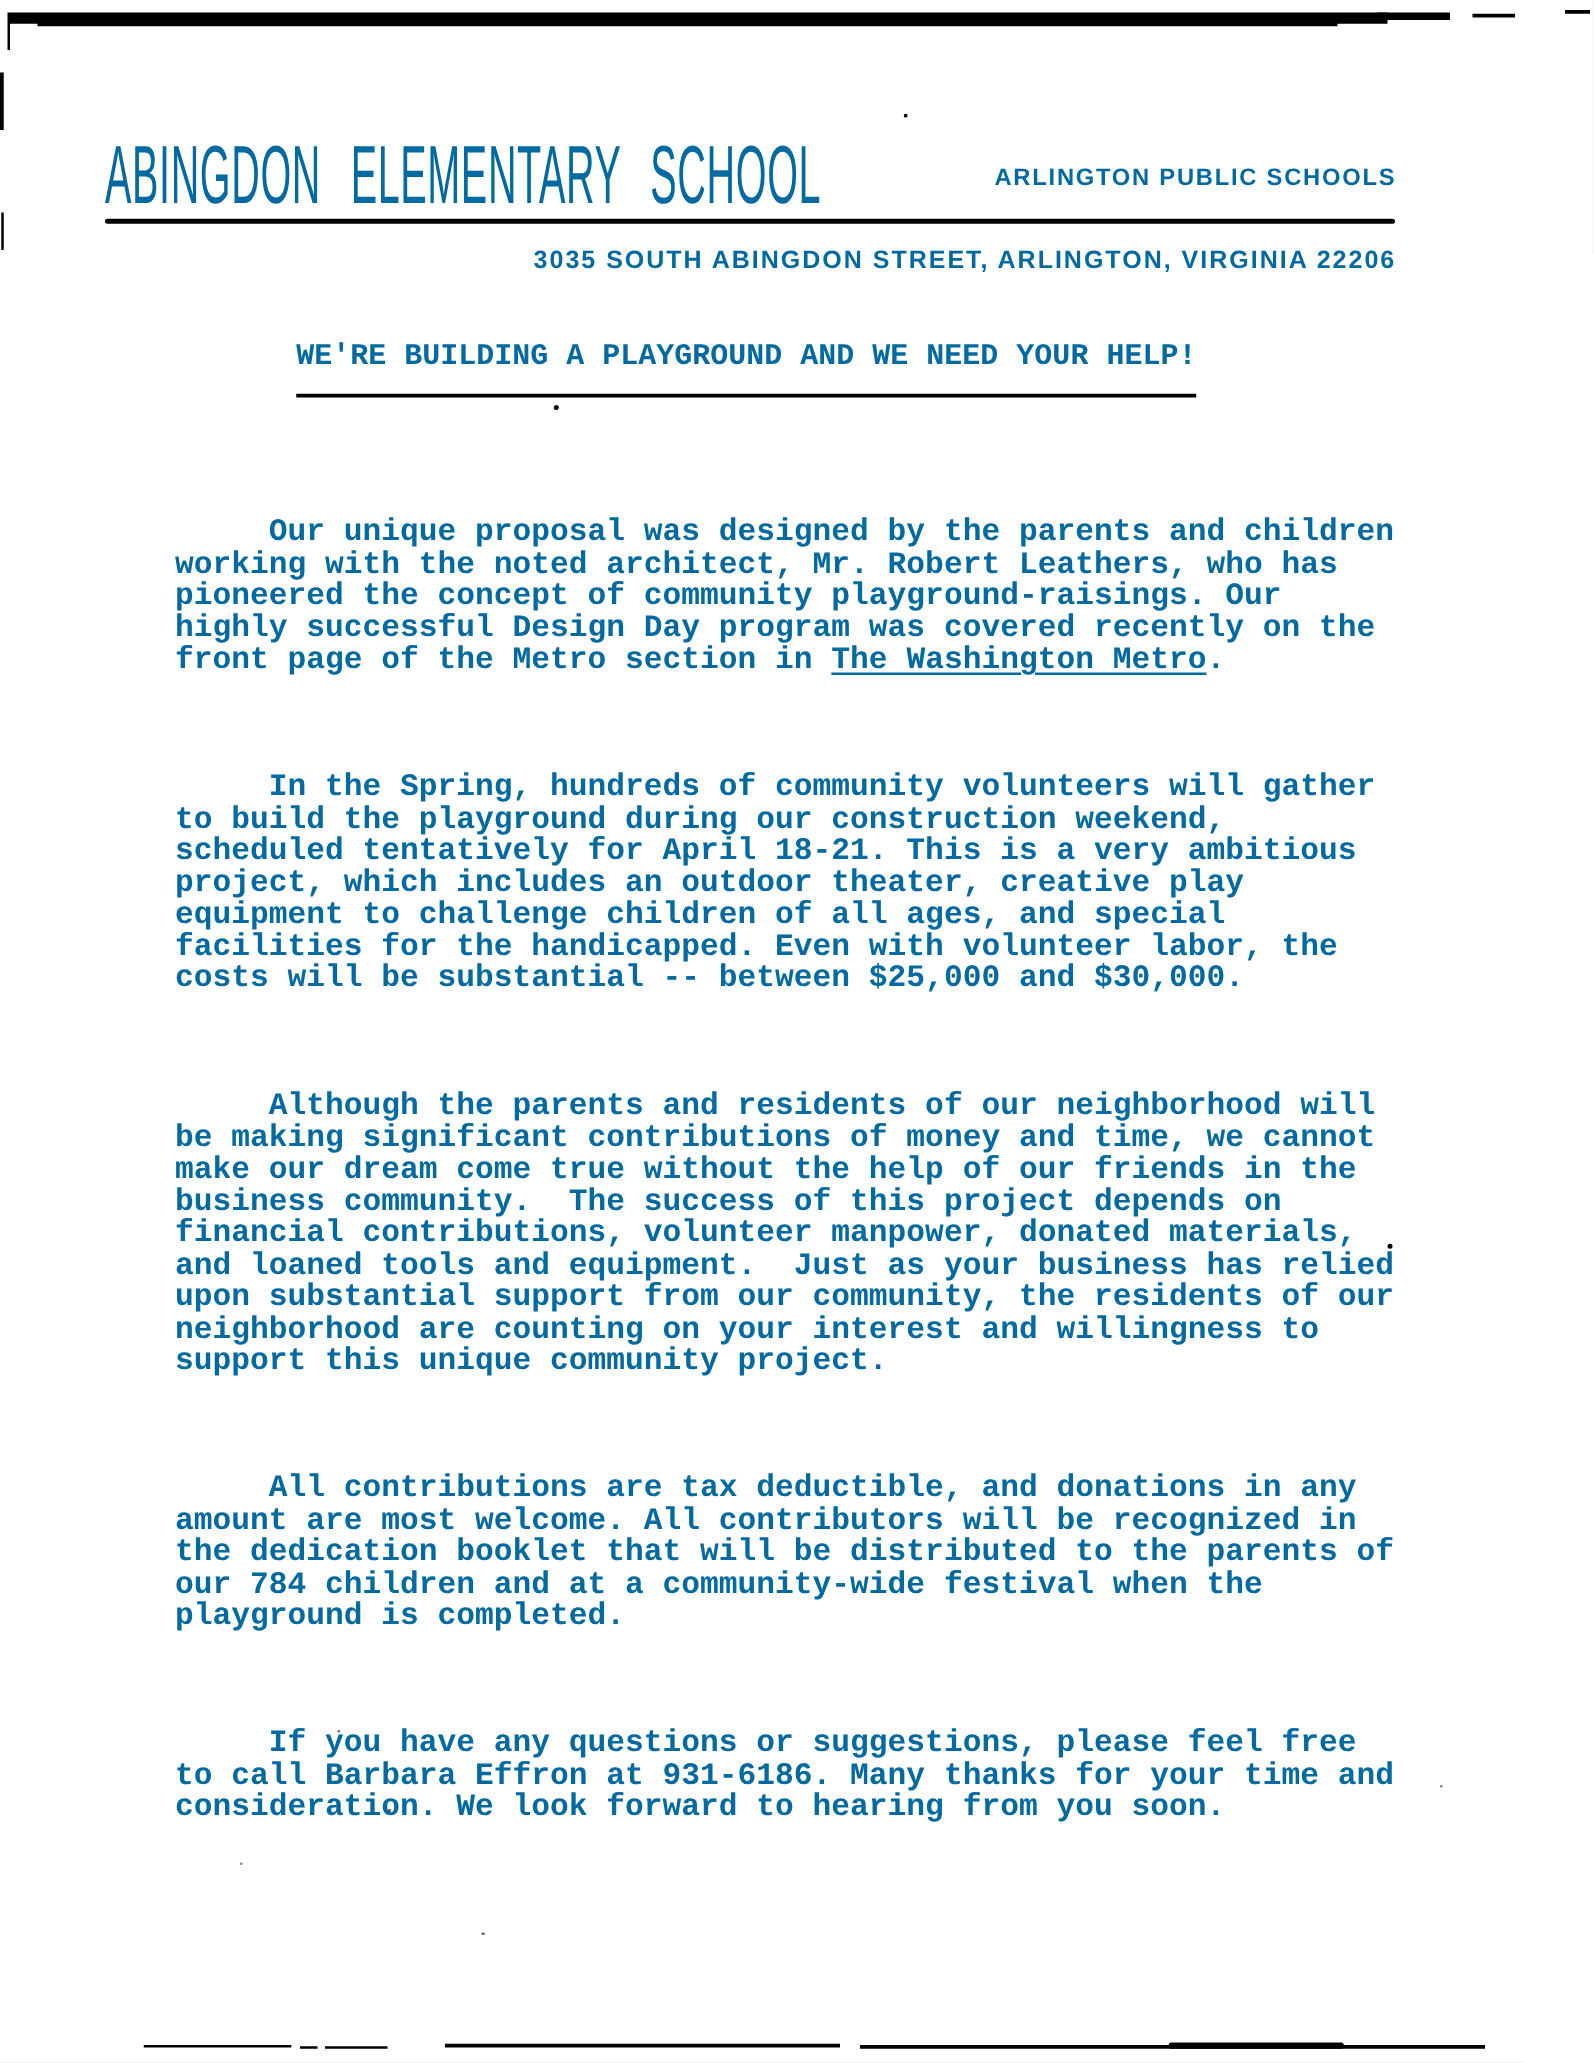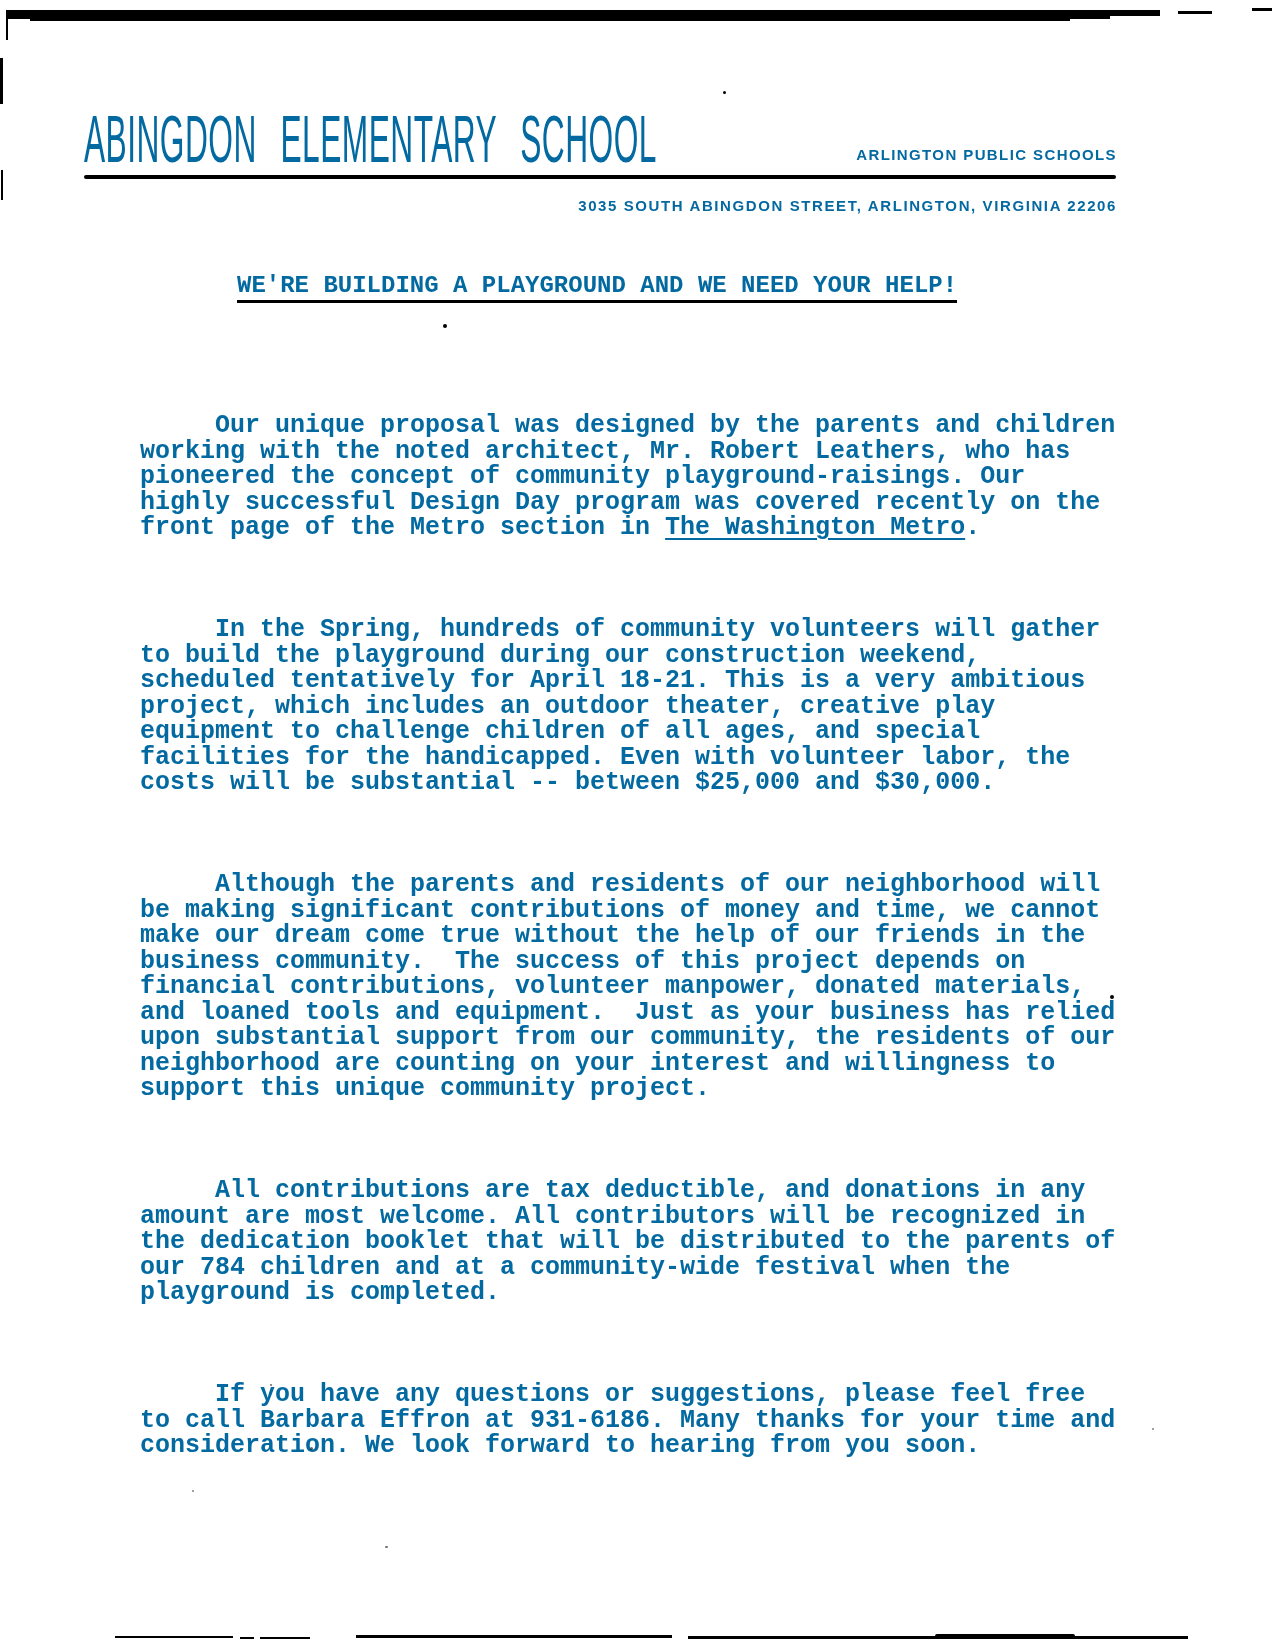--- a/index.html
+++ b/index.html
@@ -14,38 +14,38 @@
   .artifact{position:absolute;background:#000;}
   
   .school{
     position:absolute;left:84px;top:106px;margin:0;
     font-family:"Liberation Sans", sans-serif;
     font-weight:400;font-size:66px;line-height:1;
     letter-spacing:1px;word-spacing:30px;white-space:nowrap;
     transform:scaleX(0.48);transform-origin:left top;
   }
   .district{
-    position:absolute;right:158px;top:146px;
-    font-size:15px;font-weight:700;letter-spacing:1.4px;white-space:nowrap;
+    position:absolute;right:158px;top:132px;
+    font-size:19px;font-weight:700;letter-spacing:1.4px;white-space:nowrap;
   }
   .lh-rule{
     position:absolute;left:84px;top:175px;width:1032px;height:4px;background:#000;
     border-radius:2px;
   }
   .address{
     position:absolute;right:158px;top:197px;
-    font-size:15px;font-weight:700;letter-spacing:1.6px;white-space:nowrap;
+    font-size:20px;font-weight:700;letter-spacing:1.6px;white-space:nowrap;
   }
   
   .subject{
     position:absolute;left:237px;top:273px;
     font-family:"Liberation Mono", monospace;
     font-weight:700;font-size:24px;line-height:1.1;
     white-space:pre;display:inline-block;
-    border-bottom:3px solid #000;padding-bottom:1px;
+    border-bottom:3px solid #000;padding-bottom:16px;
   }
   
   .body{
     position:absolute;left:140px;top:362px;width:1000px;
     font-family:"Liberation Mono", monospace;
     font-weight:700;font-size:25px;line-height:25.5px;
     white-space:pre;
   }
   .body p{margin:0 0 25.5px 0;}
   .u{text-decoration:underline;text-decoration-thickness:2px;text-underline-offset:4px;}

